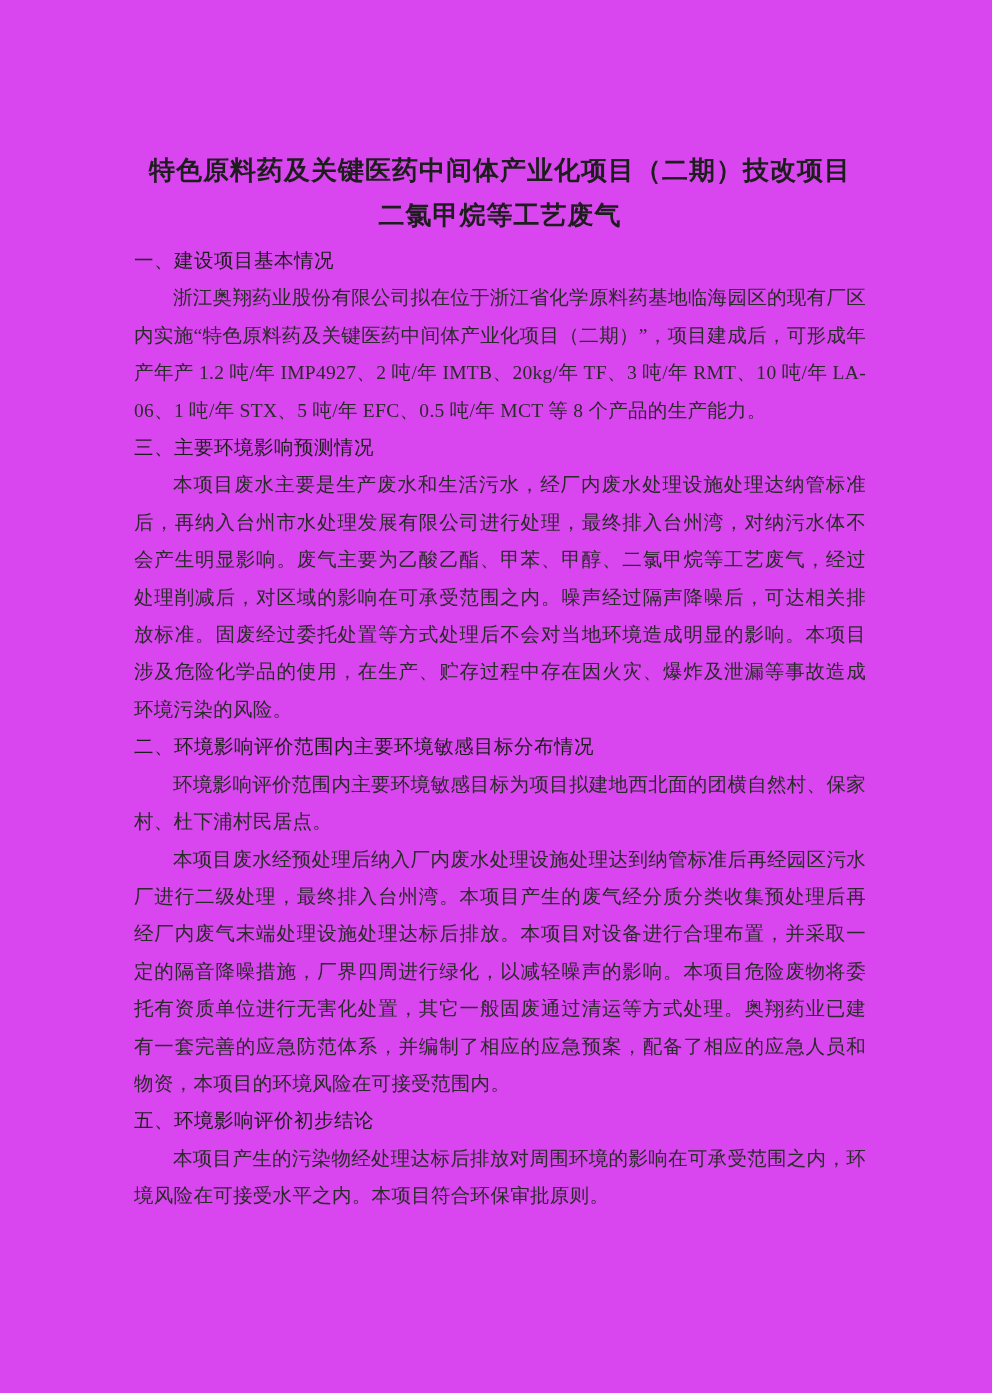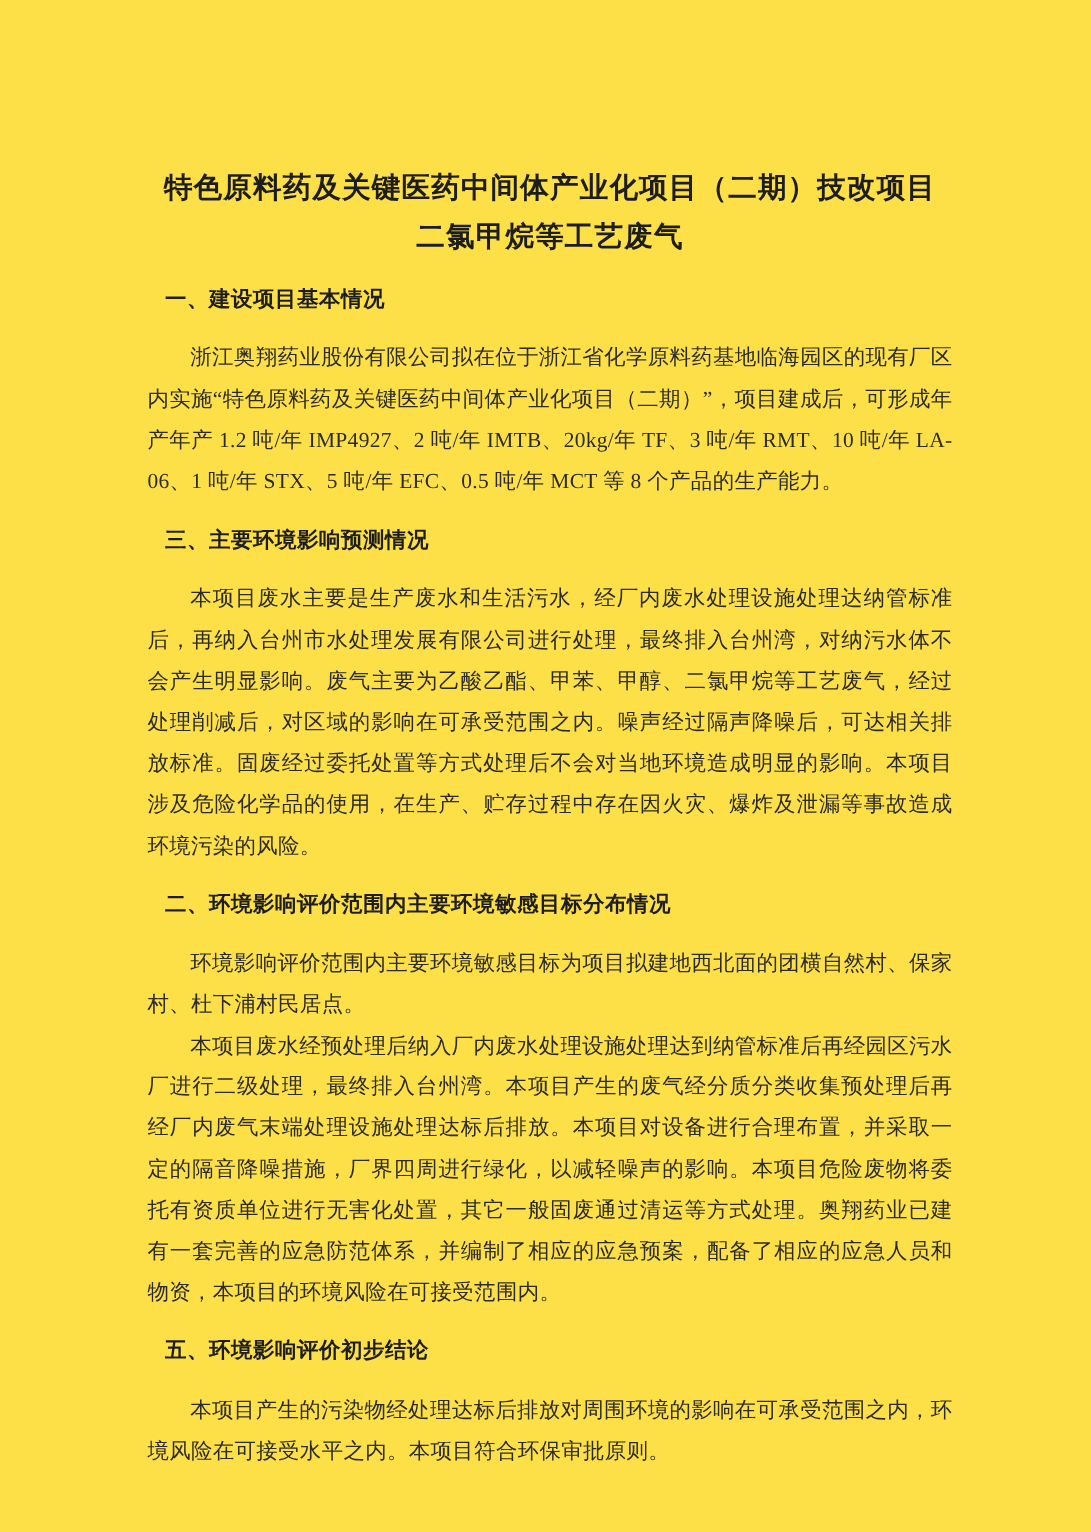--- a/index.html
+++ b/index.html
@@ -4,21 +4,21 @@
 <style>
   html, body {
     margin: 0;
     padding: 0;
     background: #ffffff;
   }
   .page {
     position: relative;
     width: 992px;
     height: 1393px;
-    background: #fde047;
+    background: #d946ef;
     overflow: hidden;
   }
   .doc {
     position: absolute;
     left: 134px;
     top: 148px;
     width: 732px;
   }
   .doc-title {
     font-family: "Liberation Sans", "DejaVu Sans", sans-serif;
@@ -31,26 +31,26 @@
     margin-bottom: 4px;
   }
   .doc-body {
     font-family: "Liberation Serif", "DejaVu Serif", serif;
     font-size: 19.5px;
     line-height: 37.4px;
     color: #2b2b2b;
   }
   .sec-heading {
     font-family: "Liberation Sans", "DejaVu Sans", sans-serif;
-    font-weight: 700;
+    font-weight: 400;
     font-size: 19.5px;
     line-height: 37.4px;
     letter-spacing: 0.5px;
     color: #1d1d1d;
-    margin: 16px;
+    margin: 0;
   }
   .sec-para {
     margin: 0;
     text-indent: 2em;
     text-align: justify;
     letter-spacing: 0.3px;
   }
 </style>
 </head>
 <body>

